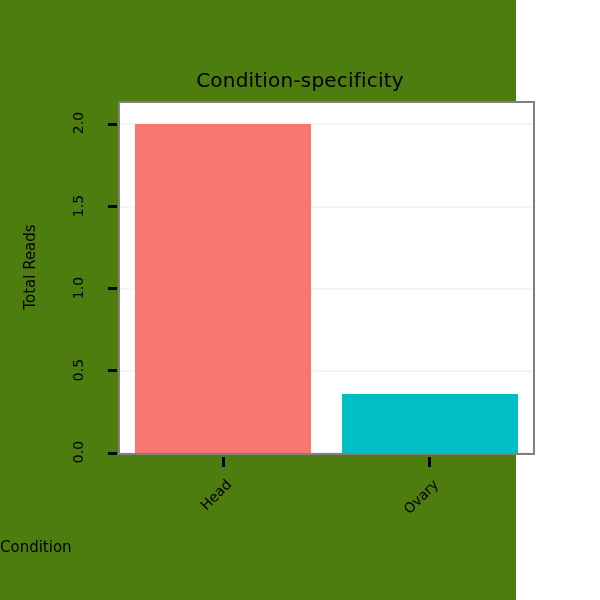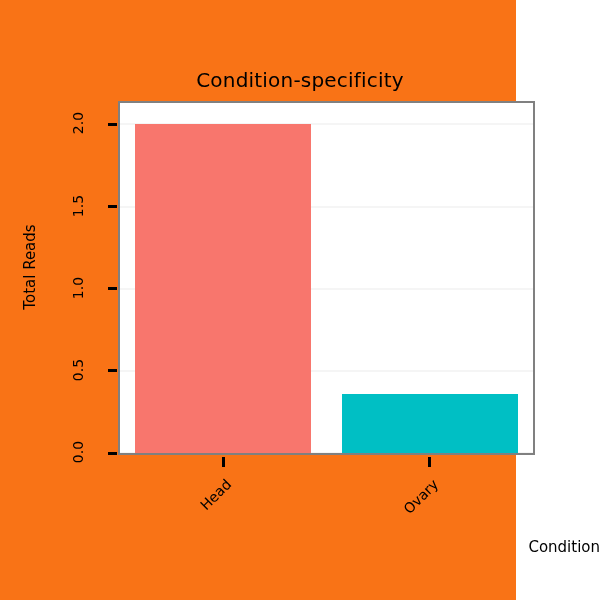--- a/index.html
+++ b/index.html
@@ -12,21 +12,21 @@
     height: 600px;
     font-family: "DejaVu Sans", sans-serif;
     color: #000000;
     overflow: hidden;
   }
 
   #plot-root {
     position: relative;
     width: 516px;
     height: 600px;
-    background: #f97316;
+    background: #4d7c0f;
   }
 
   
   #chart-title {
     position: absolute;
     left: 0;
     top: 68px;
     width: 600px;
     text-align: center;
     font-size: 20px;
@@ -117,21 +117,21 @@
     white-space: nowrap;
     transform: rotate(-45deg);
     transform-origin: right top;
     text-align: right;
   }
   #x-axis-title {
     position: absolute;
     left: 0;
     top: 538px;
     width: 600px;
-    text-align: right;
+    text-align: left;
     font-size: 15px;
     color: #000000;
     white-space: nowrap;
   }
 </style>
 </head>
 <body>
 
 <div id="plot-root">
 

